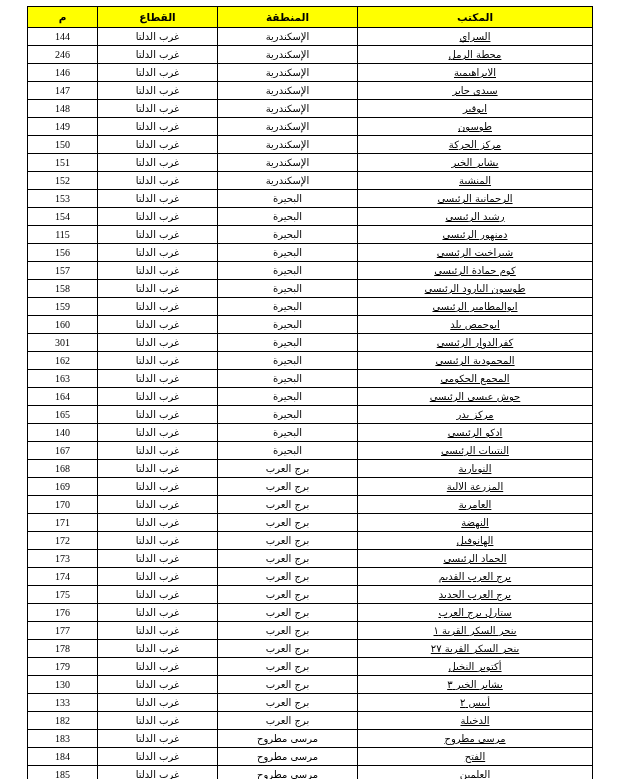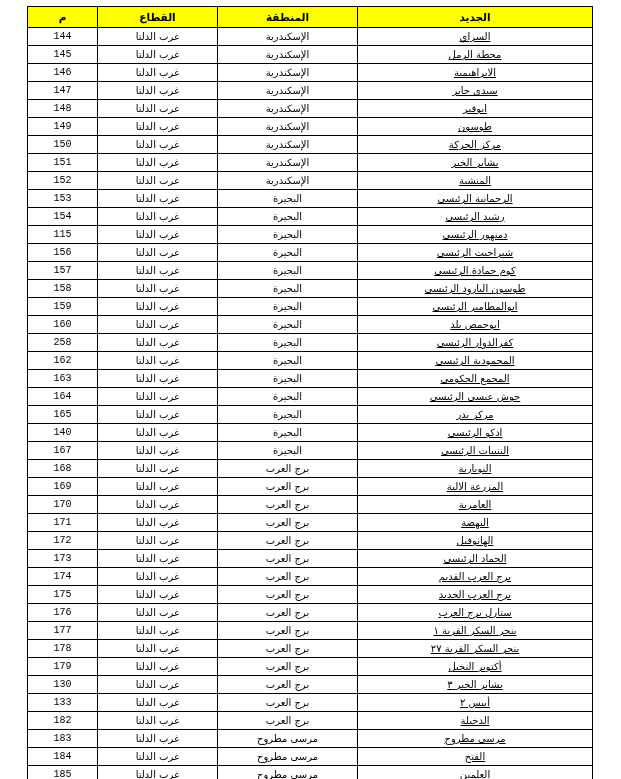--- a/index.html
+++ b/index.html
@@ -42,59 +42,59 @@
     overflow: hidden;
     white-space: nowrap;
   }
   table.grid thead th {
     background: #ffff00;
     font-weight: bold;
     font-size: 10.5px;
     height: 20px;
   }
   td.num {
-    font-family: Liberation Mono, monospace;
+    font-family: Liberation Serif, serif;
     direction: ltr;
     font-size: 10.5px;
   }
   td.office { font-size: 10px; text-decoration: underline; }
   td.region { font-size: 10px; }
   td.sector { font-size: 9.5px; }
 </style>
 </head>
 <body>
 
 <div class="sheet">
   <table class="grid">
     <colgroup>
       <col class="c-office">
       <col class="c-region">
       <col class="c-sector">
       <col class="c-num">
     </colgroup>
     <thead>
       <tr>
-        <th>الجديد</th>
+        <th>المكتب</th>
         <th>المنطقة</th>
         <th>القطاع</th>
         <th>م</th>
       </tr>
     </thead>
     <tbody id="table-body">
         <tr>
           <td class="office">السراي</td>
           <td class="region">الإسكندرية</td>
           <td class="sector">غرب الدلتا</td>
           <td class="num">144</td>
         </tr>
         <tr>
           <td class="office">محطة الرمل</td>
           <td class="region">الإسكندرية</td>
           <td class="sector">غرب الدلتا</td>
-          <td class="num">145</td>
+          <td class="num">246</td>
         </tr>
         <tr>
           <td class="office">الابراهيمية</td>
           <td class="region">الإسكندرية</td>
           <td class="sector">غرب الدلتا</td>
           <td class="num">146</td>
         </tr>
         <tr>
           <td class="office">سيدى جابر</td>
           <td class="region">الإسكندرية</td>
@@ -176,21 +176,21 @@
         <tr>
           <td class="office">ابوحمص بلد</td>
           <td class="region">البحيرة</td>
           <td class="sector">غرب الدلتا</td>
           <td class="num">160</td>
         </tr>
         <tr>
           <td class="office">كفرالدوار الرئيسى</td>
           <td class="region">البحيرة</td>
           <td class="sector">غرب الدلتا</td>
-          <td class="num">258</td>
+          <td class="num">301</td>
         </tr>
         <tr>
           <td class="office">المحمودية الرئيسى</td>
           <td class="region">البحيرة</td>
           <td class="sector">غرب الدلتا</td>
           <td class="num">162</td>
         </tr>
         <tr>
           <td class="office">المجمع الحكومى</td>
           <td class="region">البحيرة</td>

